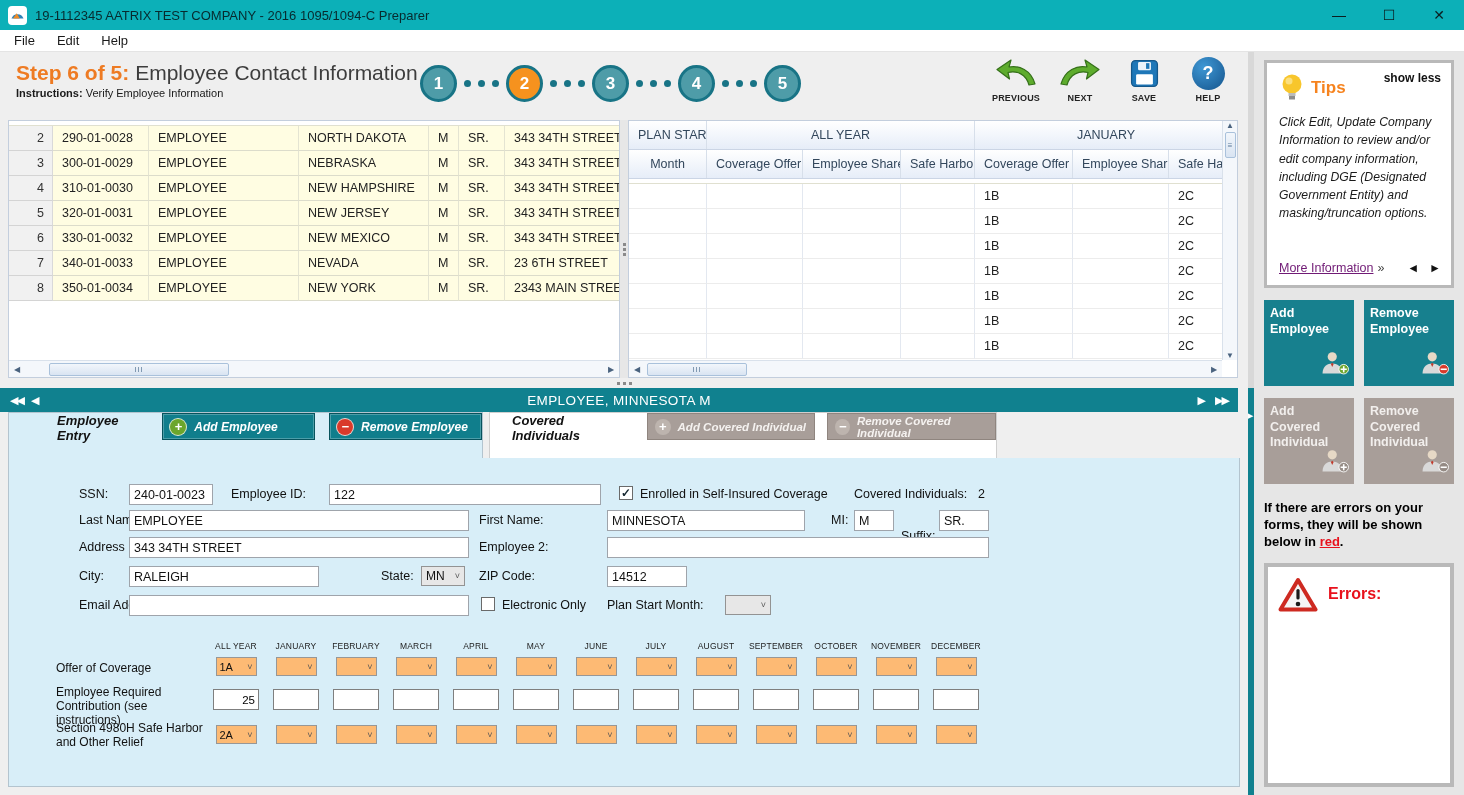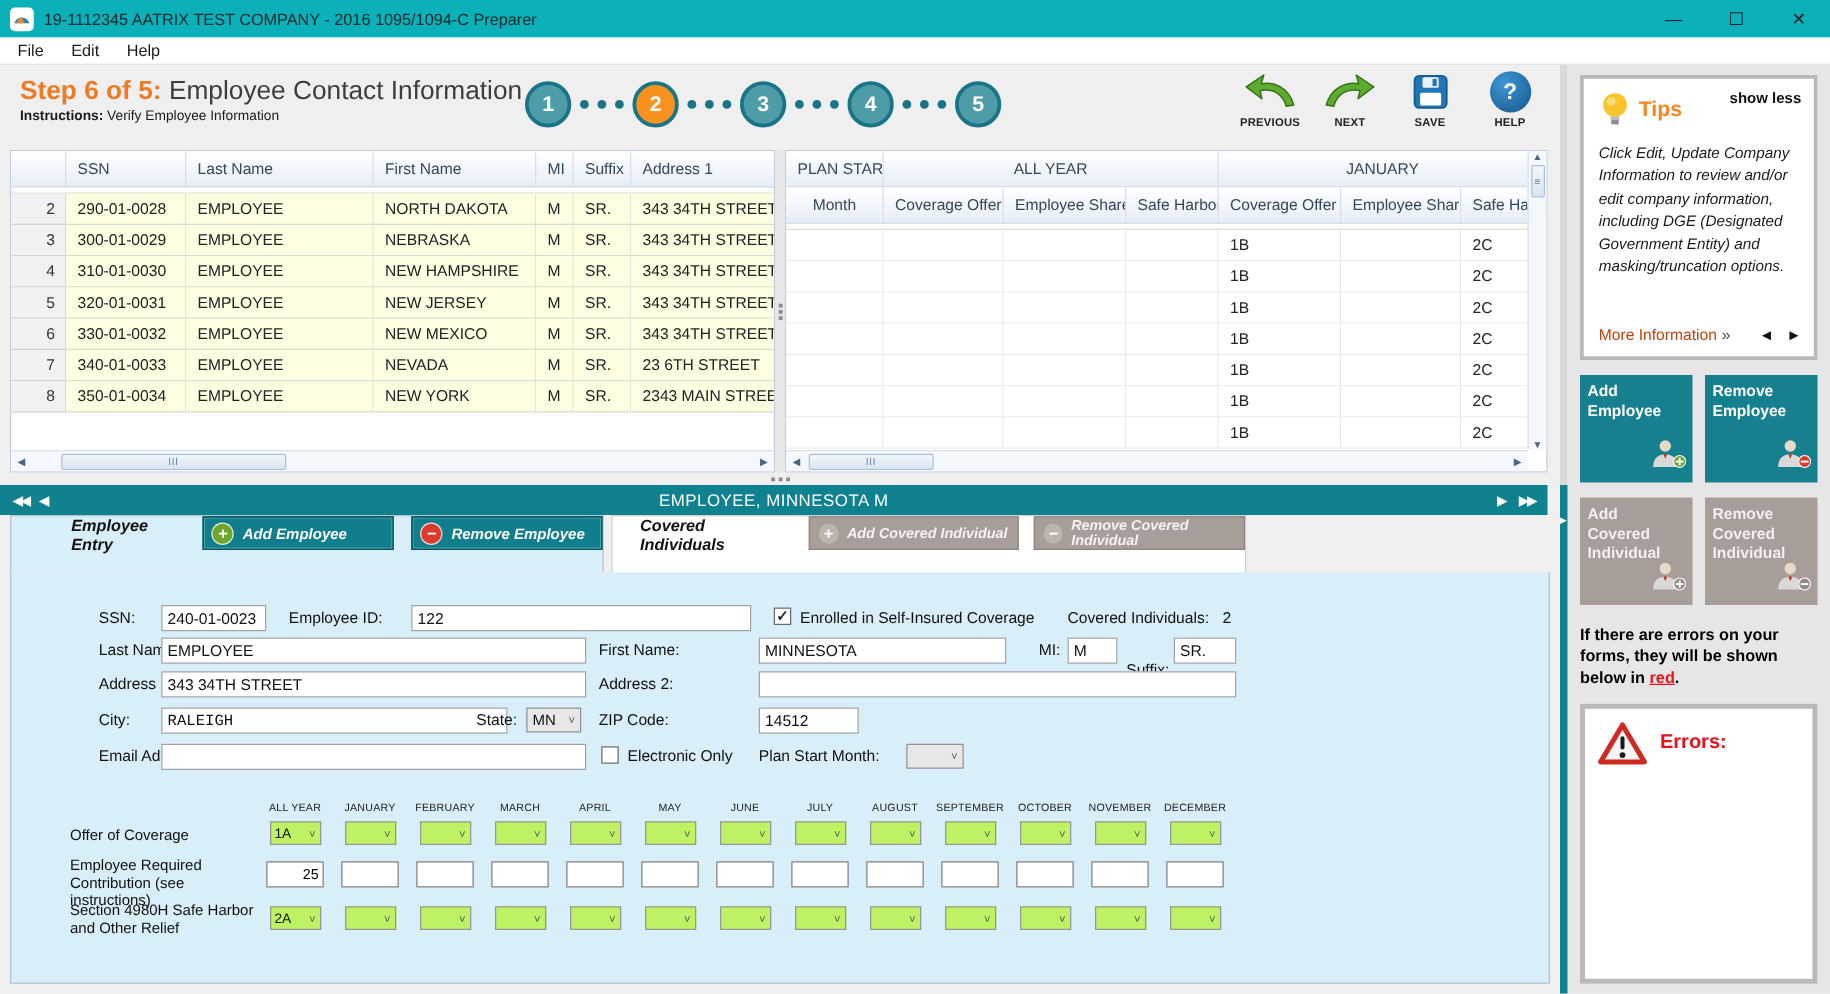--- a/index.html
+++ b/index.html
@@ -85,37 +85,37 @@
   .form-panel { margin-left:8px; width:1232px; height:329px; background:#D8EEF8; border:1px solid #B3C4CF; border-top:none; position:relative; font-size:12.5px; color:#111; }
   .fl { position:absolute; white-space:nowrap; }
   .fin { position:absolute; height:21px; border:1px solid #9FA4AB; background:#FFF; font-family:"Liberation Sans",sans-serif; font-size:12.5px; padding:0 4px; color:#111; }
   .fsel { position:absolute; height:20px; background:#E7E7E7; border:1px solid #939393; display:flex; align-items:center; justify-content:space-between; padding:0 4px; font-size:12px; cursor:pointer; }
   .chev { font-size:9px; color:#555; }
   .cbx { position:absolute; width:14px; height:14px; background:#FFF; border:1px solid #6A6A6A; display:flex; align-items:center; justify-content:center; font-size:12px; font-weight:bold; color:#13252E; cursor:pointer; }
   .month-head { position:absolute; left:197px; top:183px; display:flex; }
   .mcol { width:60px; text-align:center; font-size:8.5px; color:#222; letter-spacing:.2px; }
   .ctl-row { position:absolute; left:197px; display:flex; }
   .ctl-cell { width:60px; display:flex; justify-content:center; }
-  .msel { width:41px; height:19px; background:#bef264; border:1px solid #979797; display:flex; align-items:center; justify-content:space-between; padding:0 3px; font-size:11px; color:#111; cursor:pointer; }
+  .msel { width:41px; height:19px; background:#fdba74; border:1px solid #979797; display:flex; align-items:center; justify-content:space-between; padding:0 3px; font-size:11px; color:#111; cursor:pointer; }
   .minp { width:46px; height:21px; background:#FFF; border:1px solid #7F7F7F; font-size:11.5px; text-align:right; padding:0 3px; font-family:"Liberation Sans",sans-serif; }
   .rowlab { position:absolute; left:47px; width:152px; font-size:12px; line-height:1.15; color:#111; }
 
   
   .divider { width:6px; display:flex; flex-direction:column; }
   .divider .top { height:336px; background:#D8D8D8; }
   .divider .bottom { flex:1; background:#10818F; position:relative; }
   .divider .bottom span { position:absolute; top:24px; left:0; color:#FFF; font-size:7px; }
   .sidebar { width:210px; background:#E6E6E6; display:flex; flex-direction:column; padding:8px 10px 8px 10px; }
   .tips { background:#FFF; border:3px solid #B9B9B9; height:228px; padding:10px 12px; position:relative; }
   .tips-head { display:flex; align-items:center; }
   .tips-title { color:#F6831E; font-size:17px; font-weight:bold; margin-left:6px; }
   .show-less { position:absolute; right:10px; top:8px; font-size:12px; font-weight:bold; color:#111; cursor:pointer; }
   .tips-body { margin-top:10px; font-size:12.2px; font-style:italic; color:#1a1a1a; line-height:1.5; }
   .tips-foot { position:absolute; left:12px; right:10px; bottom:10px; display:flex; align-items:center; font-size:12.5px; }
-  .more-link { color:#c2410c; cursor:pointer; }
+  .more-link { color:#701a75; text-decoration:underline; cursor:pointer; }
   .more-suffix { margin-left:4px; color:#444; }
   .pager { margin-left:auto; display:flex; gap:10px; font-size:12px; color:#111; cursor:pointer; }
   .actions { display:grid; grid-template-columns:1fr 1fr; gap:12px 10px; margin-top:12px; }
   .action-btn { height:86px; position:relative; color:#FFF; font-weight:bold; font-size:12.5px; line-height:1.25; padding:6px 6px; cursor:pointer; }
   .action-btn.teal { background:#17808E; }
   .action-btn.taupe { background:#A89E99; color:#F2EFED; }
   .action-btn .person { position:absolute; right:5px; bottom:4px; }
   .err-note { margin-top:16px; font-size:13px; font-weight:bold; color:#000; line-height:1.3; }
   .err-note .red { color:#E8111C; text-decoration:underline; }
   .errors { margin-top:12px; flex:1; background:#FFF; border:4px solid #B9B9B9; padding:10px; display:flex; align-items:flex-start; gap:10px; }
@@ -201,29 +201,20 @@
           <div class="help-circle">
               <span>?</span>
             </div>
           <span class="tool-label">HELP</span>
         </div>
       </div>
     </div>
 
     <div class="grids">
       <div class="grid grid-left">
-        <div class="g-hrow">
-            <div class="g-cell c0"></div>
-            <div class="g-cell c1">SSN</div>
-            <div class="g-cell c2">Last Name</div>
-            <div class="g-cell c3">First Name</div>
-            <div class="g-cell c4">MI</div>
-            <div class="g-cell c5">Suffix</div>
-            <div class="g-cell c6">Address 1</div>
-          </div>
         <div class="g-filler"></div>
         <div>
             <div class="g-row">
               <div class="g-cell c0 rownum">2</div>
               <div class="g-cell c1">290-01-0028</div>
               <div class="g-cell c2">EMPLOYEE</div>
               <div class="g-cell c3">NORTH DAKOTA</div>
               <div class="g-cell c4">M</div>
               <div class="g-cell c5">SR.</div>
               <div class="g-cell c6">343 34TH STREET</div>
@@ -449,25 +440,25 @@
       <input class="fin" style="left: 120px; top: 52px; width: 340px;" value="EMPLOYEE">
       <span class="fl" style="left:470px; top:55px;">First Name:</span>
       <input class="fin" style="left: 598px; top: 52px; width: 198px;" value="MINNESOTA">
       <span class="fl" style="left:822px; top:55px;">MI:</span>
       <input class="fin" style="left: 845px; top: 52px; width: 40px;" value="M">
       <span class="fl" style="left:892px; top:55px;margin-top:16px;">Suffix:</span>
       <input class="fin" style="left: 930px; top: 52px; width: 50px;" value="SR.">
 
       <span class="fl" style="left:70px; top:82px;">Address 1:</span>
       <input class="fin" style="left: 120px; top: 79px; width: 340px;" value="343 34TH STREET">
-      <span class="fl" style="left:470px; top:82px;">Address 2:</span>
+      <span class="fl" style="left:470px; top:82px;">Employee 2:</span>
       <input class="fin" style="left: 598px; top: 79px; width: 382px;" value="">
 
       <span class="fl" style="left:70px; top:111px;">City:</span>
-      <input class="fin" style="left: 120px; top: 108px; width: 277px; font-family: Liberation Mono, monospace;" value="RALEIGH">
+      <input class="fin" style="left: 120px; top: 108px; width: 190px;" value="RALEIGH">
       <span class="fl" style="left:372px; top:111px;">State:</span>
       <div class="fsel" style="left:412px; top:108px; width:44px;">
         <span>MN</span>
           <span class="chev">˅</span>
       </div>
       <span class="fl" style="left:470px; top:111px;">ZIP Code:</span>
       <input class="fin" style="left: 598px; top: 108px; width: 80px;" value="14512">
 
       <span class="fl" style="left:70px; top:140px;">Email Address:</span>
       <input class="fin" style="left: 120px; top: 137px; width: 340px;" value="">

